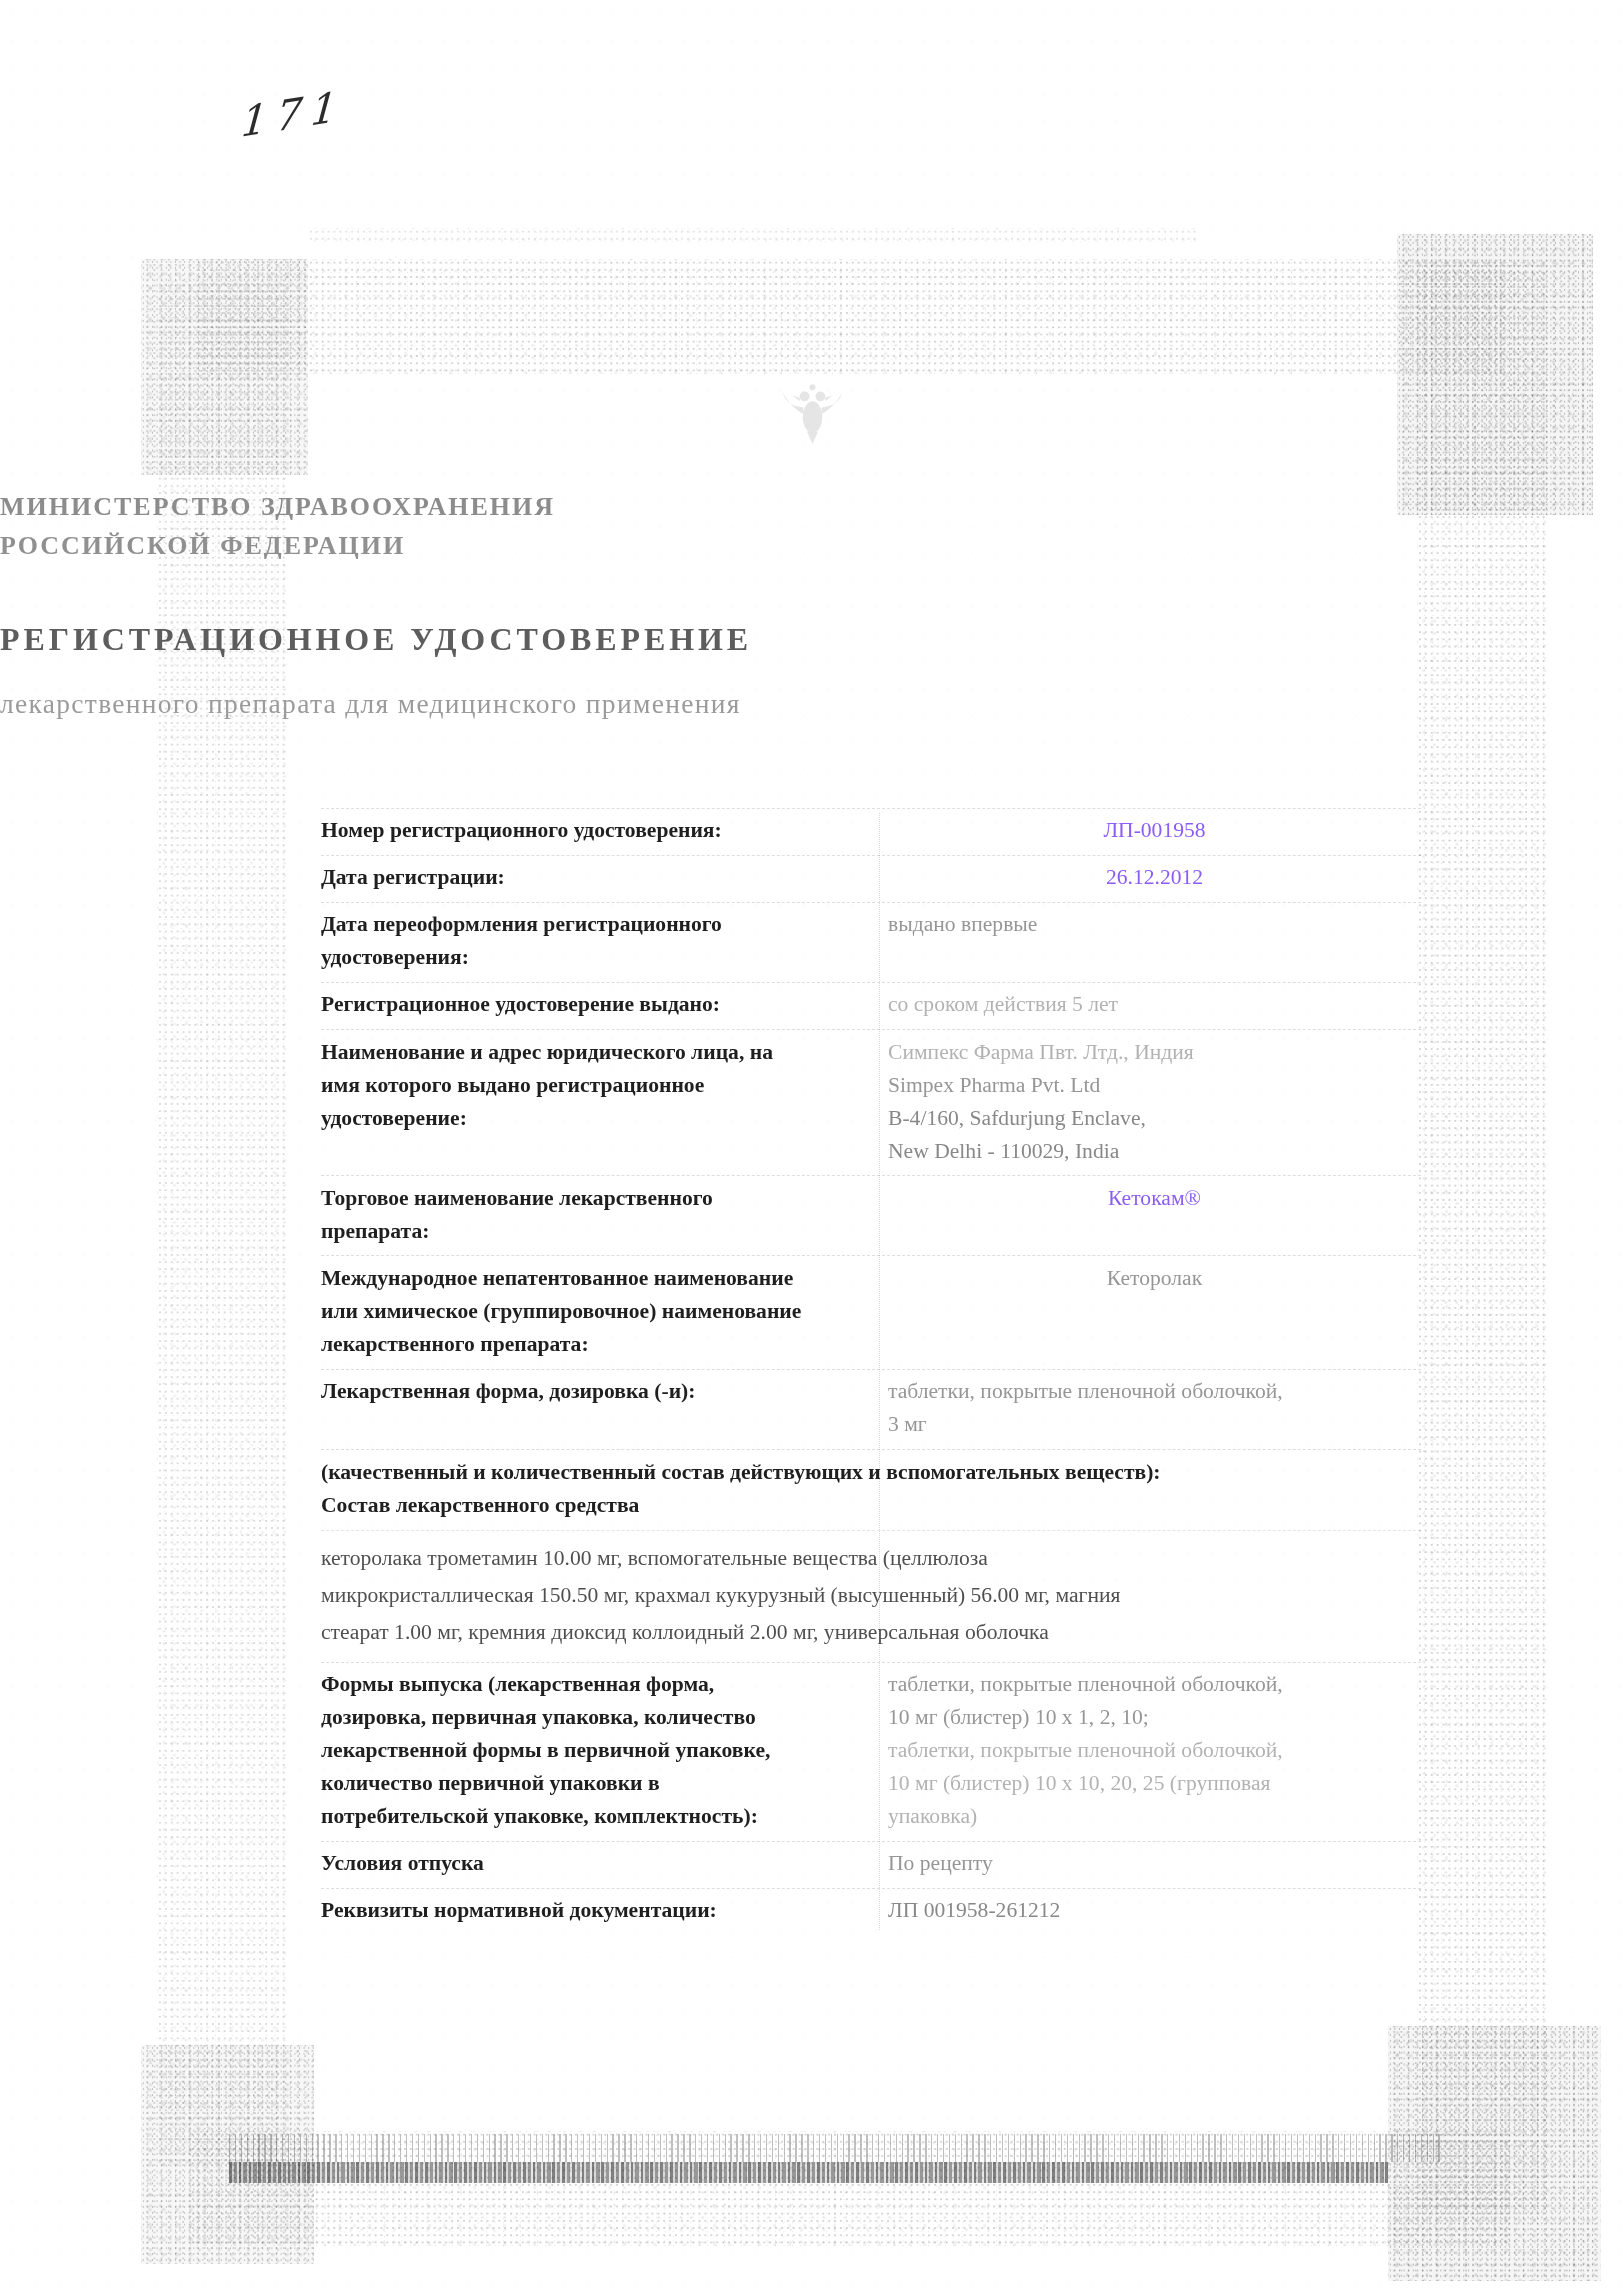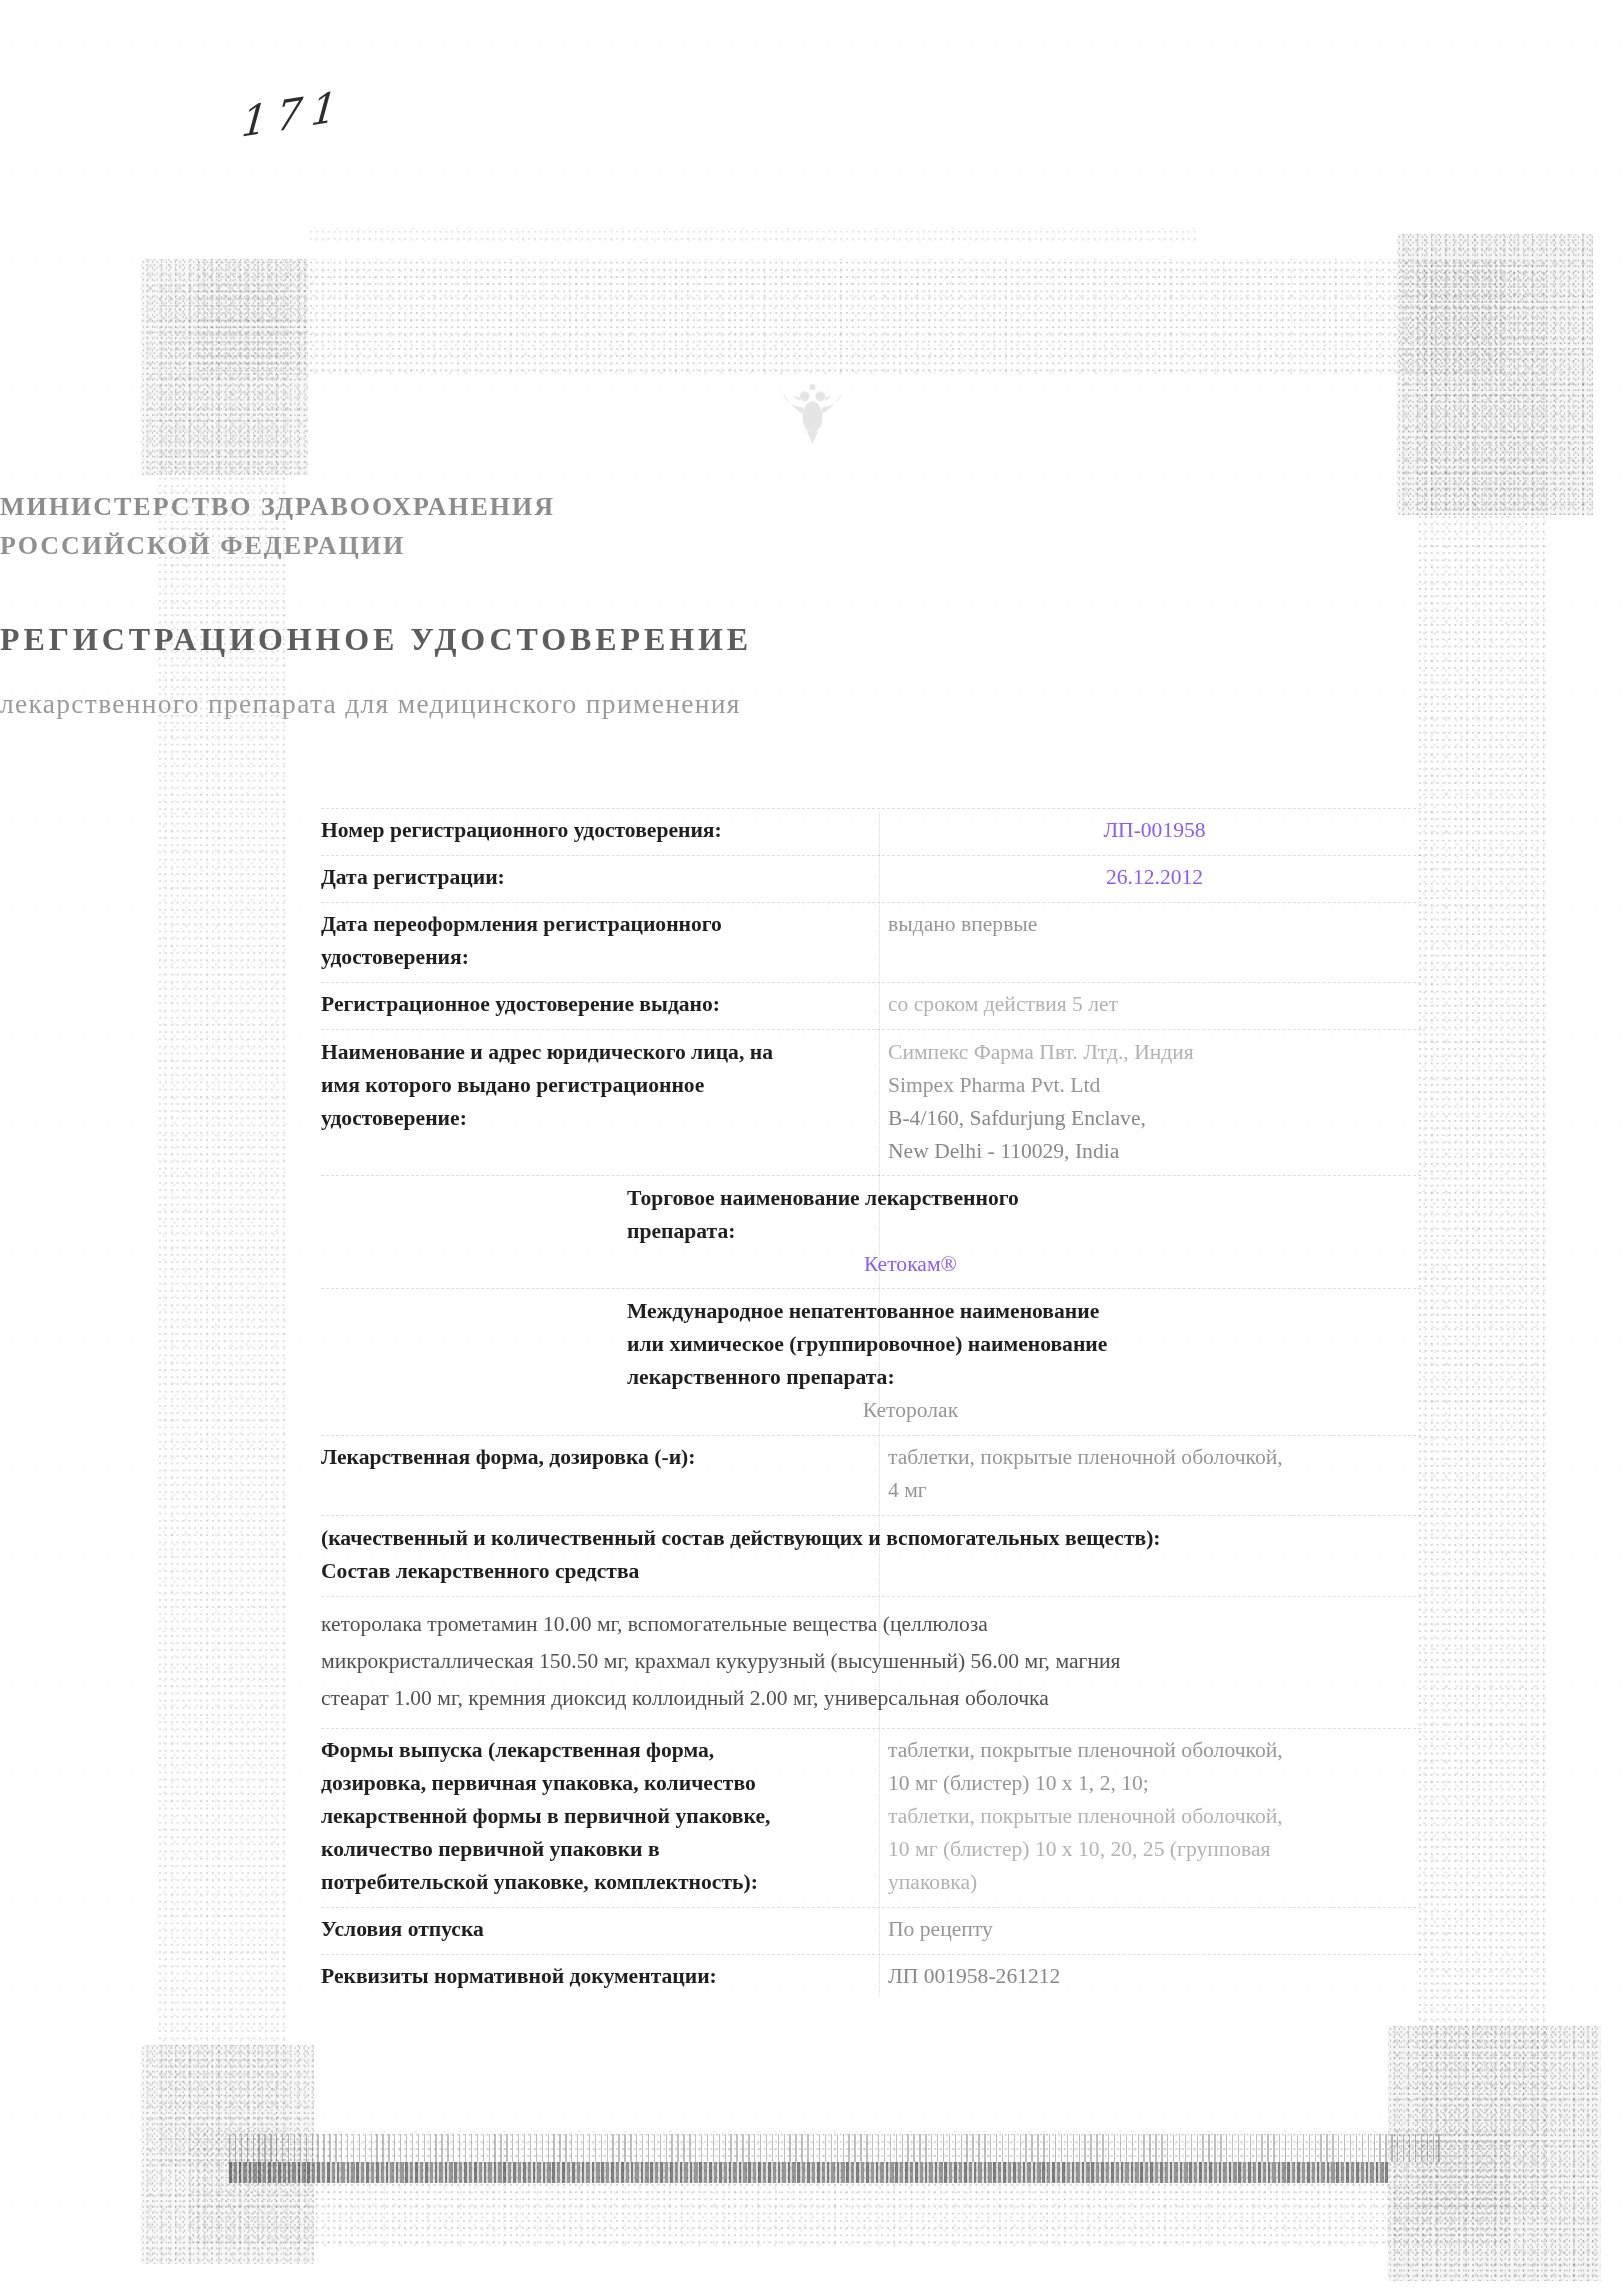--- a/index.html
+++ b/index.html
@@ -87,21 +87,21 @@
     border-left:1.3px dotted rgba(0,0,0,.14);
   }
   .row{
     position:relative;display:flex;align-items:flex-start;
     padding:5.2px 0 7.9px 0;
     border-top:0.7px dashed rgba(0,0,0,.13);
   }
   .row:first-child{border-top:none;}
   .row .label{width:488px;font-weight:700;color:#1f1f1f;}
   .row .value{width:533px;margin-left:79px;}
-  .row.center-value{align-items:center;flex-direction:column;}
+  .row.center-value{}
   .value.v-bold{font-weight:400;color:#8b5cf6;text-align:center;}
   .value.v-center{text-align:center;}
   .c-faded1{color:#969696;}
   .c-faded2{color:#b2b2b2;}
   .c-faded3{color:#888888;}
   .full{display:block;padding:6.5px 0 7.9px 0;border-top:0.7px dashed rgba(0,0,0,.13);}
   .comp-head{font-weight:700;color:#1f1f1f;}
   .comp-text{color:#4f4f4f;line-height:37px;padding:9.2px 0 10.5px 0;border-top:0.7px dashed rgba(0,0,0,.10);}
 </style>
 </head>
@@ -184,21 +184,21 @@
 
     <div class="row center-value">
       <div class="label">Международное непатентованное наименование или химическое (группировочное) наименование лекарственного препарата:</div>
       <div class="value v-center c-faded1">Кеторолак</div>
     </div>
 
     <div class="row">
       <div class="label">Лекарственная форма, дозировка (-и):</div>
       <div class="value">
         <div class="c-faded1">таблетки, покрытые пленочной оболочкой,</div>
-        <div class="c-faded1">4 мг</div>
+        <div class="c-faded1">3 мг</div>
       </div>
     </div>
 
     <div class="full">
       <div class="comp-head">(качественный и количественный состав действующих и вспомогательных веществ):</div>
       <div class="comp-head">Состав лекарственного средства</div>
     </div>
 
     <div class="comp-text">
       <div>кеторолака трометамин 10.00 мг, вспомогательные вещества (целлюлоза</div>

